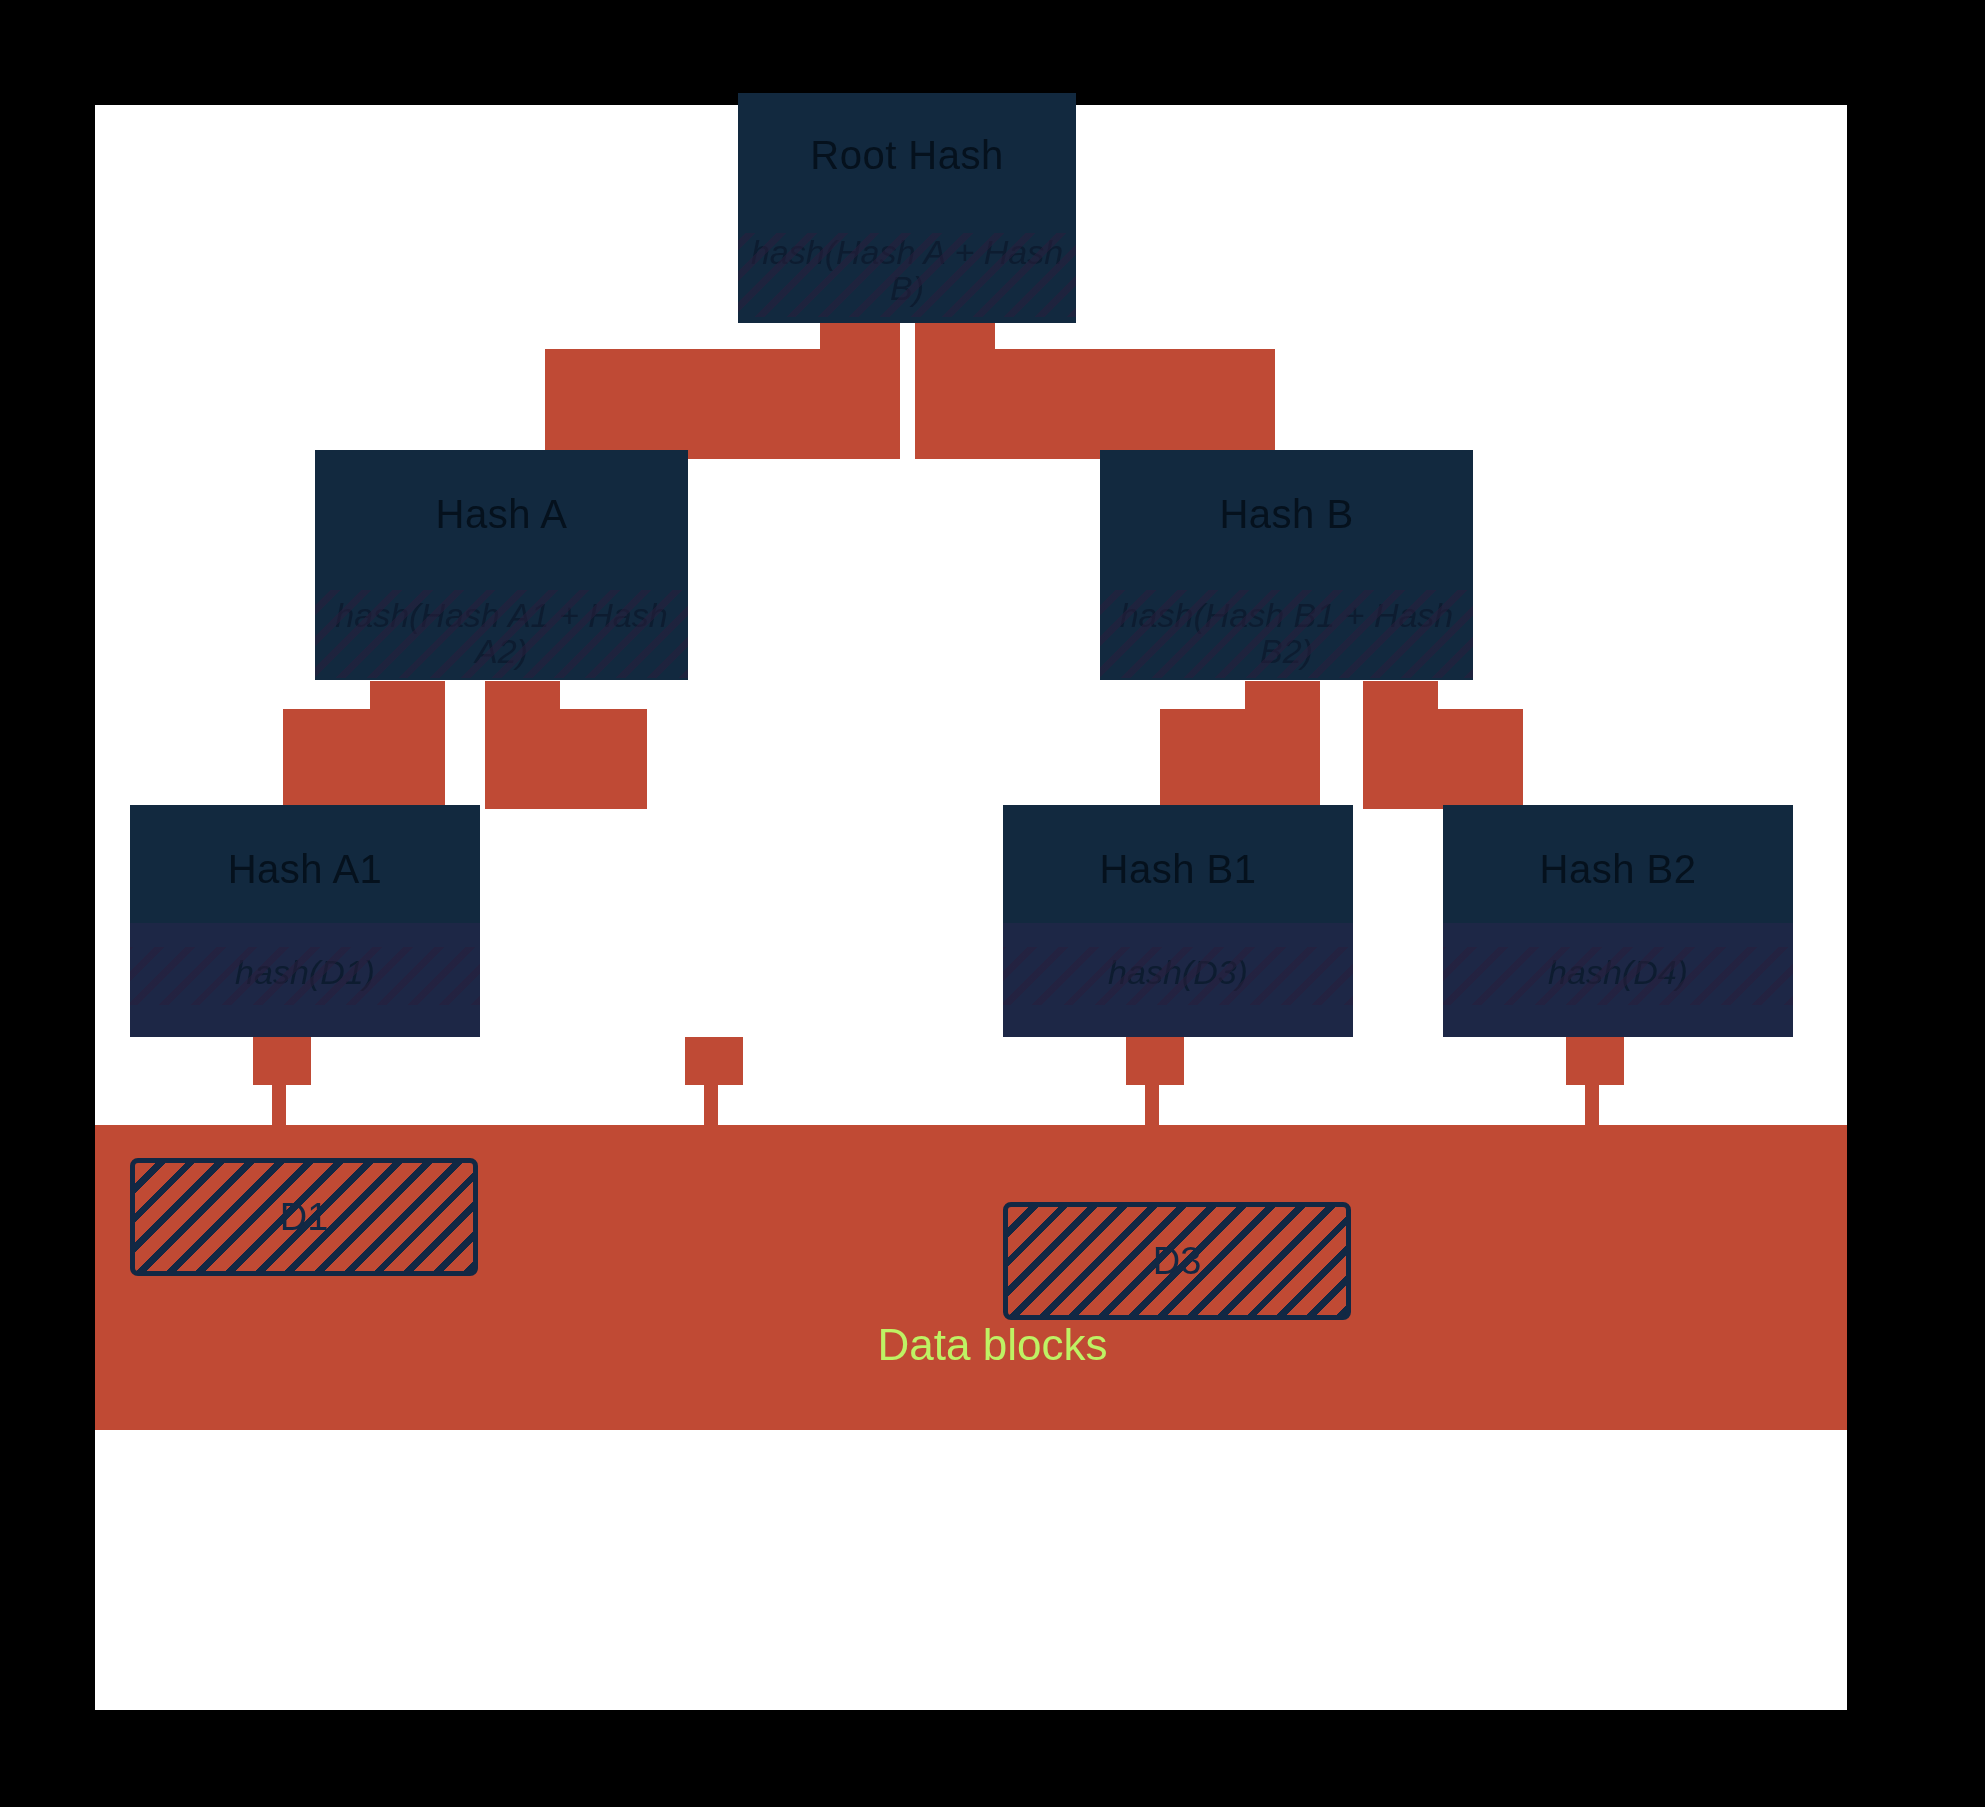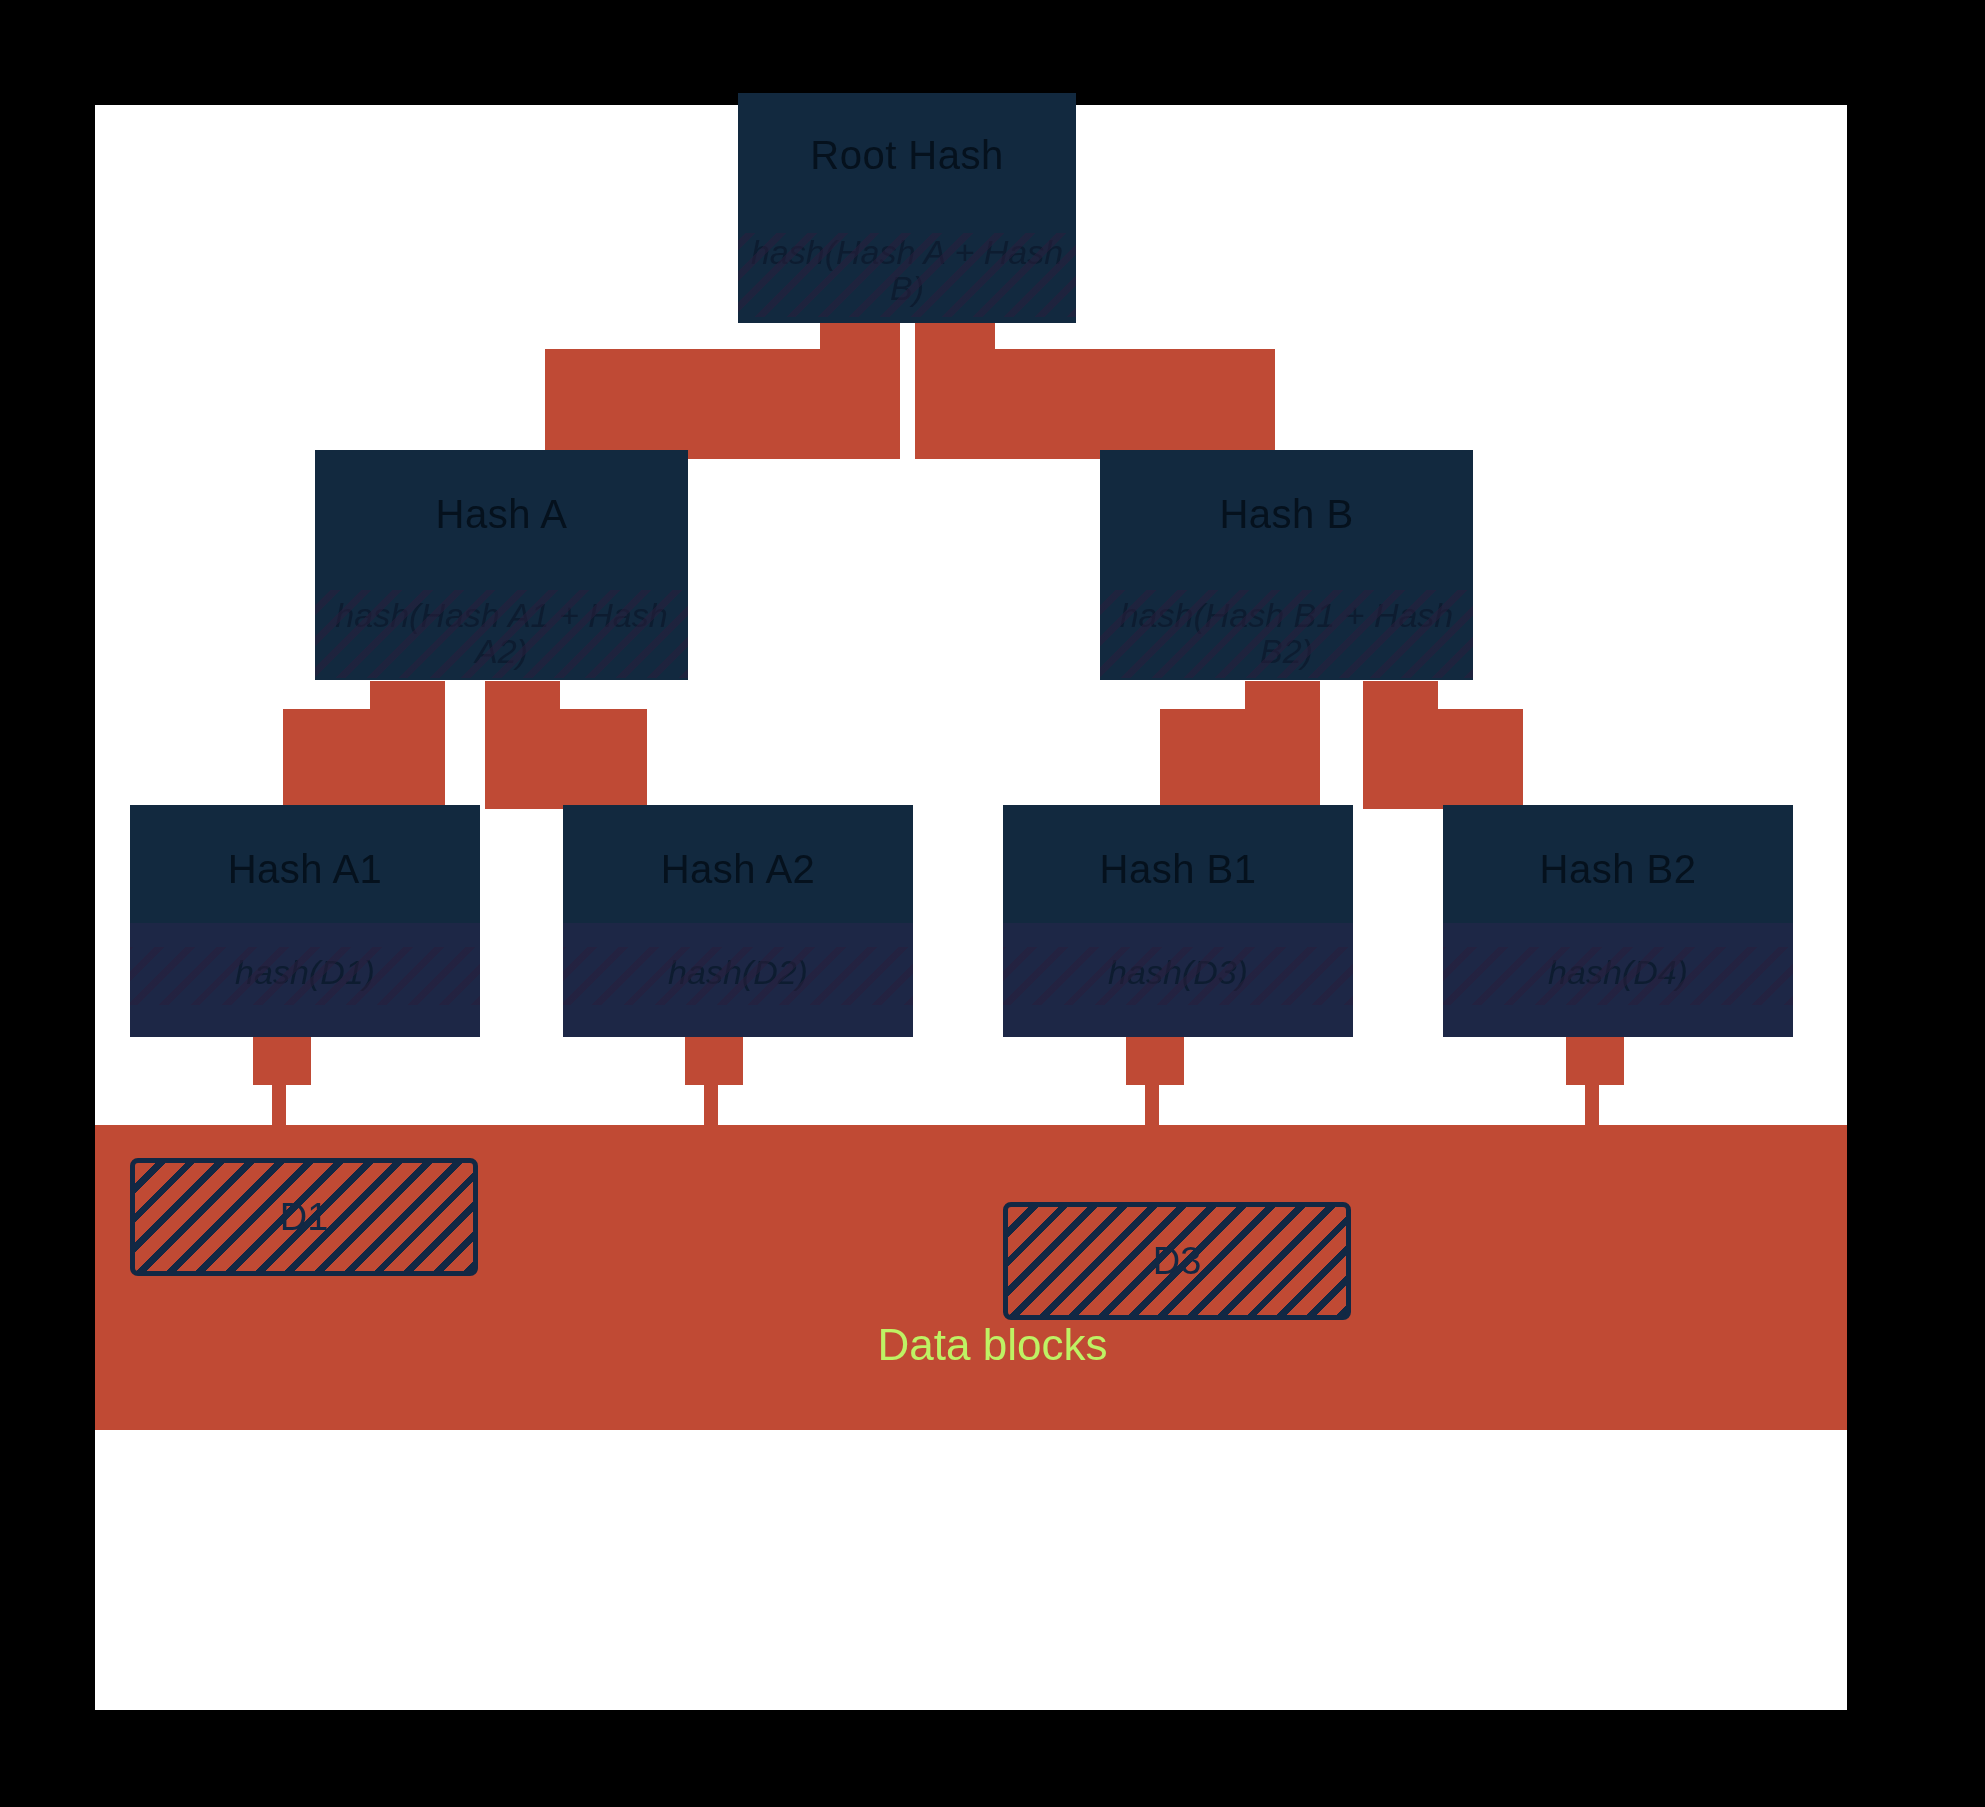--- a/index.html
+++ b/index.html
@@ -149,26 +149,20 @@
       <div class="hatchband" style="top:140px; height:88px;"></div>
     </div>
 
     <div class="node" style="left:35px; top:700px; width:350px; height:232px;">
       <div class="lowerpanel" style="top:118px; bottom:0;"></div>
       <div class="title" style="top:42px;">Hash A1</div>
       <div class="formula" style="top:150px;">hash(D1)</div>
       <div class="hatchband" style="top:142px; height:58px;"></div>
     </div>
 
-    <div class="node" style="left:468px; top:700px; width:350px; height:232px;">
-      <div class="lowerpanel" style="top:118px; bottom:0;"></div>
-      <div class="title" style="top:42px;">Hash A2</div>
-      <div class="formula" style="top:150px;">hash(D2)</div>
-      <div class="hatchband" style="top:142px; height:58px;"></div>
-    </div>
 
     <div class="node" style="left:908px; top:700px; width:350px; height:232px;">
       <div class="lowerpanel" style="top:118px; bottom:0;"></div>
       <div class="title" style="top:42px;">Hash B1</div>
       <div class="formula" style="top:150px;">hash(D3)</div>
       <div class="hatchband" style="top:142px; height:58px;"></div>
     </div>
 
     <div class="node" style="left:1348px; top:700px; width:350px; height:232px;">
       <div class="lowerpanel" style="top:118px; bottom:0;"></div>

